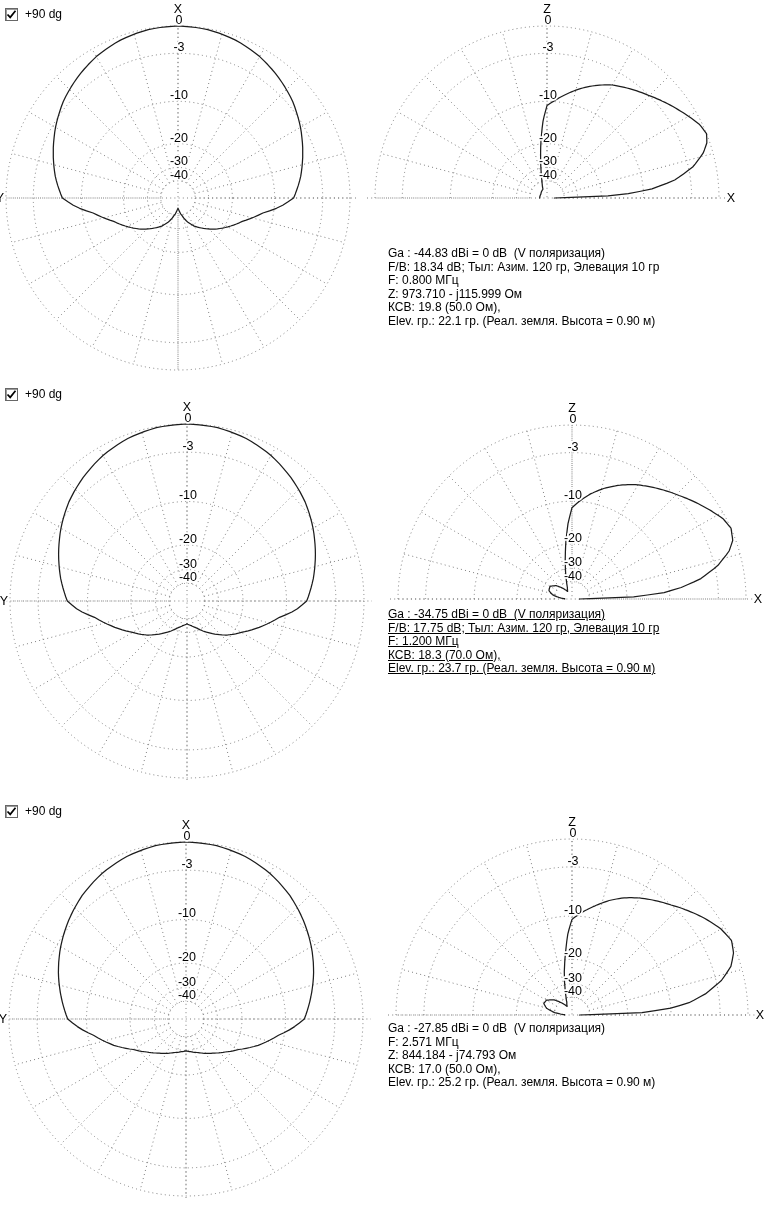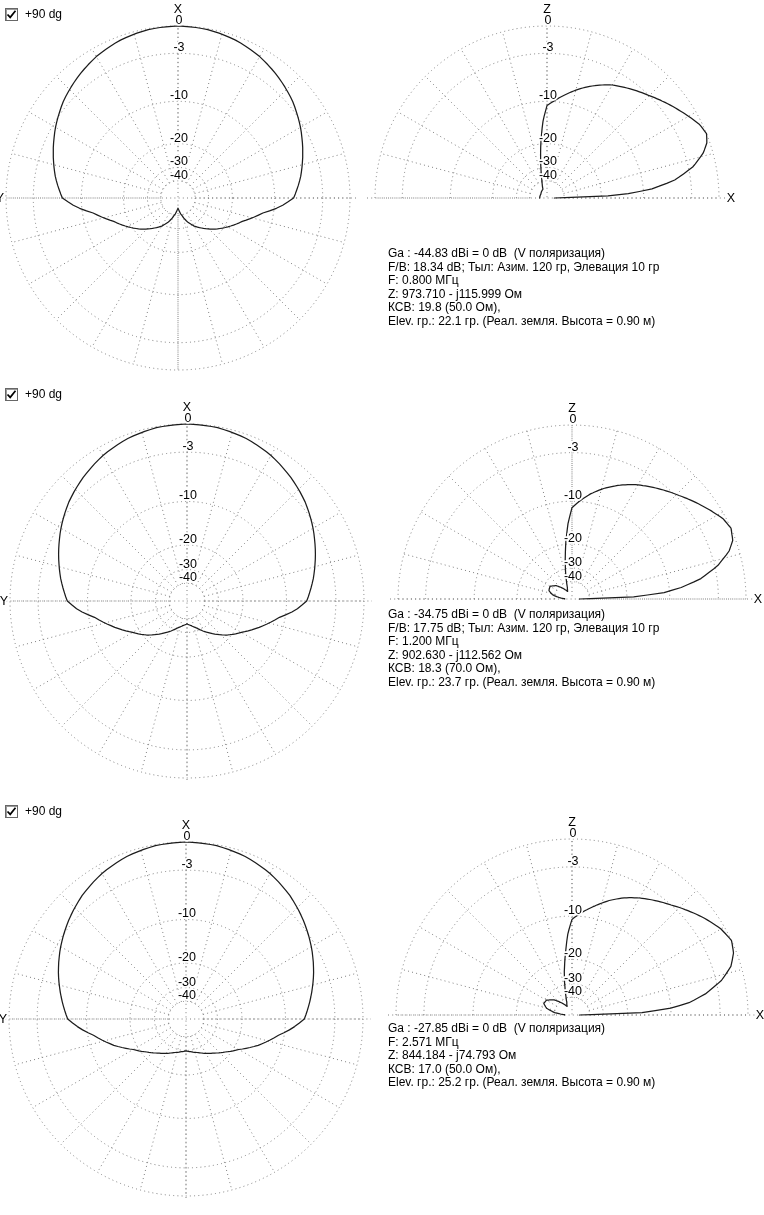--- a/index.html
+++ b/index.html
@@ -201,25 +201,24 @@
       <path d="M 199.3 217.0 L 210.4 216.7 L 253.7 214.8 L 267.4 213.0 L 284.1 210.6 L 292.3 208.2 L 301.2 205.5 L 307.4 202.8 L 314.0 199.9 L 320.9 196.6 L 325.0 193.5 L 329.2 190.3 L 333.6 186.9 L 338.0 183.3 L 340.7 179.9 L 343.5 176.4 L 346.3 172.8 L 349.1 169.0 L 350.3 165.6 L 351.5 162.1 L 352.7 158.5 L 352.4 155.4 L 351.9 152.4 L 351.5 149.3 L 351.0 146.2 L 349.0 143.8 L 347.0 141.4 L 345.0 139.0 L 343.0 136.7 L 340.3 134.8 L 337.6 133.0 L 334.8 131.2 L 332.1 129.4 L 329.4 127.8 L 326.6 126.2 L 323.9 124.7 L 321.1 123.2 L 318.4 121.8 L 315.6 120.4 L 312.9 119.1 L 310.1 117.9 L 307.4 116.7 L 304.6 115.6 L 301.9 114.5 L 299.1 113.5 L 296.5 112.5 L 293.9 111.5 L 291.3 110.5 L 288.7 109.7 L 286.0 108.8 L 283.4 108.0 L 280.8 107.3 L 278.2 106.6 L 275.7 106.0 L 273.1 105.4 L 270.5 104.9 L 268.0 104.4 L 265.4 103.9 L 262.9 103.6 L 260.4 103.2 L 257.9 102.9 L 255.4 102.7 L 252.9 102.5 L 250.3 102.5 L 247.8 102.6 L 245.3 102.8 L 242.8 102.9 L 240.3 103.2 L 237.9 103.4 L 235.4 103.9 L 233.0 104.3 L 230.6 104.8 L 228.3 105.3 L 226.0 105.9 L 223.7 106.5 L 221.4 107.3 L 219.1 108.2 L 216.9 109.1 L 214.7 110.0 L 212.6 111.0 L 210.5 111.9 L 208.4 113.2 L 206.4 114.5 L 204.4 115.8 L 202.5 117.1 L 200.6 118.4 L 198.8 119.8 L 197.0 121.3 L 195.3 122.7 L 193.6 124.2 L 192.0 125.7 L 190.5 131.3 L 189.2 136.6 L 188.0 141.6 L 187.2 147.9 L 186.5 153.7 L 185.9 159.0 L 185.6 164.7 L 185.4 169.8 L 185.3 174.4 L 185.2 178.6 L 185.3 182.4 L 185.4 185.9 L 185.5 188.9 L 185.7 191.7 L 185.9 194.3 L 186.1 196.5 L 186.4 198.6 L 186.6 200.5 L 186.8 201.9 L 187.0 203.2 L 187.2 204.5 L 187.4 205.6 L 187.4 206.1 L 187.4 206.7 L 187.4 207.2 L 187.5 207.7 L 187.5 208.2 L 187.5 208.6 L 187.6 209.0 L 187.6 209.4 L 187.3 209.2 L 186.9 208.9 L 186.5 208.6 L 186.1 208.3 L 185.7 208.0 L 185.2 207.7 L 184.8 207.4 L 184.2 207.1 L 183.7 206.7 L 183.1 206.4 L 182.6 206.1 L 182.0 205.9 L 181.4 205.6 L 180.7 205.3 L 180.0 205.0 L 179.3 204.8 L 178.6 204.5 L 177.8 204.2 L 177.0 204.0 L 176.2 203.7 L 175.6 203.7 L 175.0 203.7 L 174.5 203.8 L 173.9 203.8 L 173.3 203.9 L 172.7 203.9 L 172.0 204.0 L 171.4 204.1 L 170.7 204.2 L 170.1 204.4 L 169.9 204.8 L 169.8 205.2 L 169.7 205.6 L 169.5 206.0 L 169.4 206.5 L 169.3 206.9 L 169.2 207.3 L 169.1 207.7 L 169.0 208.2 L 168.9 208.6 L 169.4 209.2 L 169.9 209.8 L 170.4 210.4 L 170.9 211.0 L 171.4 211.5 L 171.9 212.0 L 172.4 212.5 L 172.9 212.9 L 174.3 213.6 L 175.5 214.1 L 176.7 214.6 L 177.8 215.0 L 178.8 215.4 L 179.7 215.7 L 181.3 216.1 L 182.6 216.3 L 183.8 216.6 L 184.7 216.7 L 184.7 216.9 L 184.7 217.0" class="curve"></path>
       <text x="193" y="41" text-anchor="middle" class="lbl halo">0</text>
       <text x="193" y="68.59724535373604" text-anchor="middle" class="lbl halo">-3</text>
       <text x="193" y="117.15260941687926" text-anchor="middle" class="lbl halo">-10</text>
       <text x="193" y="159.9763687130702" text-anchor="middle" class="lbl halo">-20</text>
       <text x="193" y="184.05793826532275" text-anchor="middle" class="lbl halo">-30</text>
       <text x="193" y="197.6" text-anchor="middle" class="lbl halo">-40</text>
       <text x="192" y="30" text-anchor="middle" class="lbl halo">Z</text>
       <text x="378" y="221" text-anchor="middle" class="lbl halo">X</text>
     </svg>
-  <div class="info" style="top:226px;">
+  <div class="info" style="top:226px;text-decoration:underline;">
     <div>Ga : -34.75 dBi = 0 dB  (V поляризация)</div>
     <div>F/B: 17.75 dB; Тыл: Азим. 120 гр, Элевация 10 гр</div>
     <div>F: 1.200 МГц</div>
-    <div>Z: 902.630 - j112.562 Ом</div>
     <div>КСВ: 18.3 (70.0 Ом),</div>
     <div>Elev. гр.: 23.7 гр. (Реал. земля. Высота = 0.90 м)</div>
   </div>
 </div>
 
 <div class="section" style="top:797px;height:418px;">
   <div class="cb-row" style="top:8px;">
     <span class="cb" role="checkbox" aria-checked="true">
         <svg width="11" height="11" viewBox="0 0 11 11">
           <path d="M1.5 5.5 L4.2 8.4 L9.5 1.8" fill="none" stroke="#000" stroke-width="1.7"></path>

